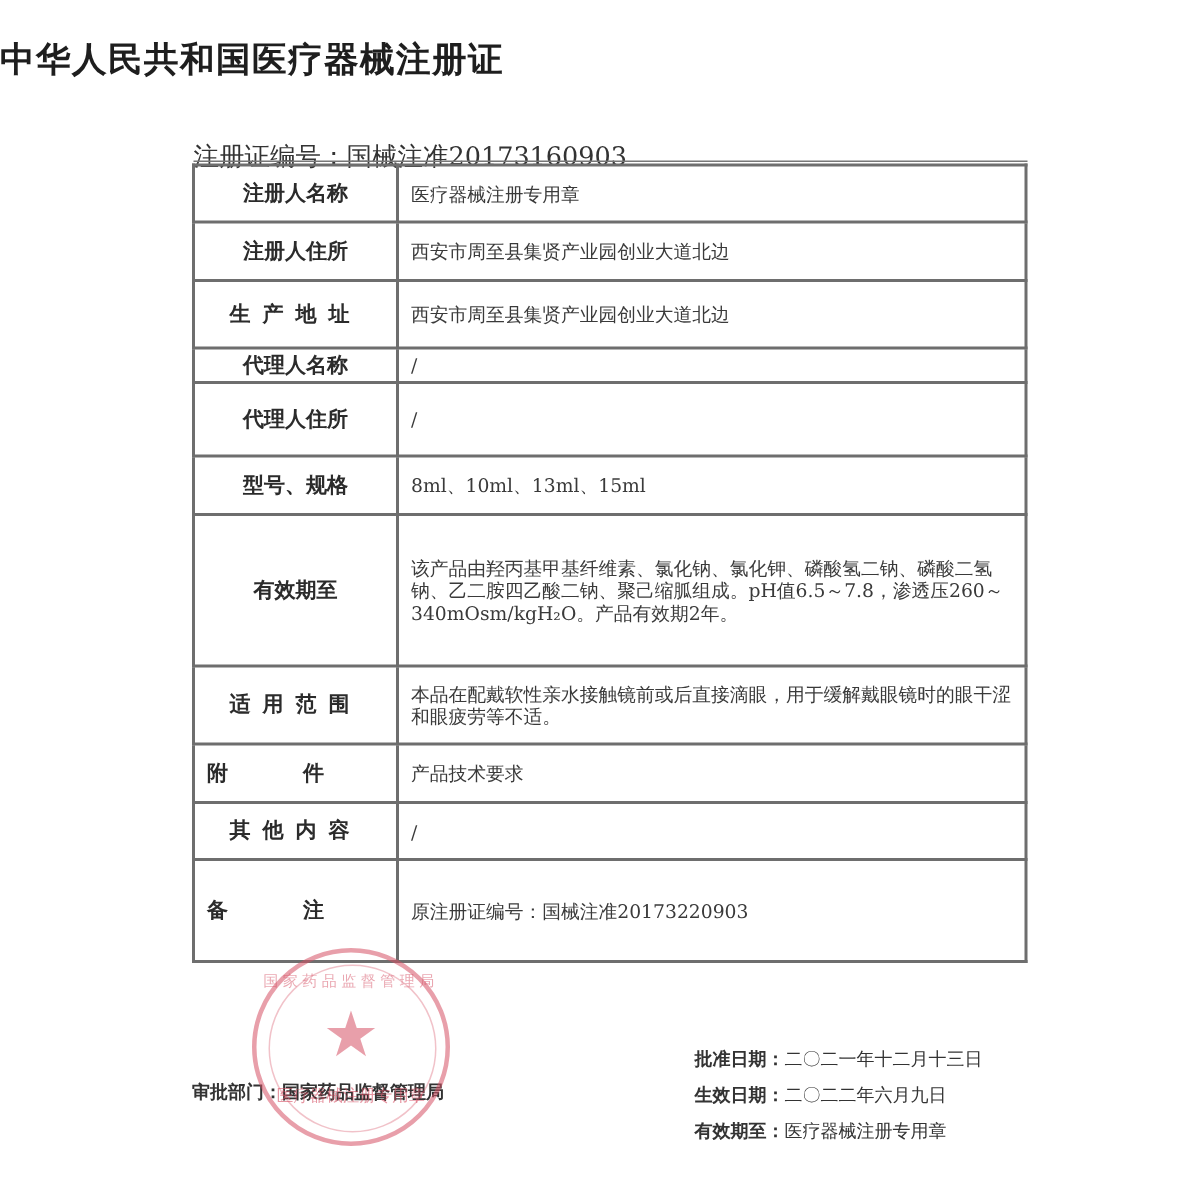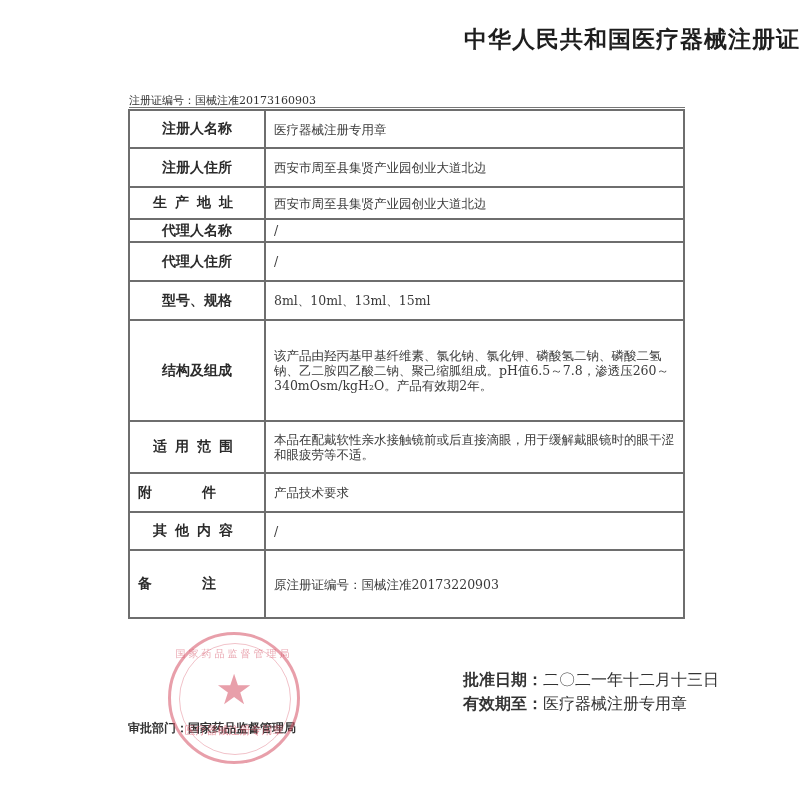--- a/index.html
+++ b/index.html
@@ -1,26 +1,26 @@
 <!DOCTYPE html>
 <html><head>
 <meta charset="utf-8">
 <style>
   html, body { margin:0; padding:0; }
   body {
     width:800px; height:800px; background:#ffffff; position:relative; overflow:hidden;
     font-family:"DejaVu Serif", "Liberation Serif", serif; color:#2a2a2a;
   }
   .title {
-    position:absolute; left:0; top:24px; width:800px; text-align:right;
+    position:absolute; left:0; top:24px; width:800px; text-align:left;
     font-family:"DejaVu Sans", "Liberation Sans", sans-serif;
     font-size:23px; font-weight:bold; letter-spacing:1px; color:#1e1e1e;
   }
   .regno {
-    position:absolute; left:129px; top:93px; font-size:11px; color:#333;
+    position:absolute; left:129px; top:93px; font-size:17px; color:#333;
     white-space:nowrap;
   }
   .regno-line {
     position:absolute; left:129px; top:107px; width:556px; height:1px; background:#777;
   }
   table.cert {
     position:absolute; left:128px; top:109px; width:557px;
     border-collapse:collapse; table-layout:fixed;
   }
   table.cert td {
@@ -31,21 +31,21 @@
     font-weight:bold; font-size:14px; color:#2b2b2b; white-space:nowrap;
   }
   td.val { font-size:12.5px; color:#3a3a3a; line-height:15px; }
   .spaced1 { letter-spacing:8px; }
   .spaced3 { letter-spacing:50px; }
   .footer-dept {
     position:absolute; left:128px; top:720px; font-size:12px; color:#333; white-space:nowrap;
     font-family:"DejaVu Sans", "Liberation Sans", sans-serif; font-weight:bold;
   }
   .dates {
-    position:absolute; left:463px; top:668px; font-size:16px; color:#333;
+    position:absolute; left:463px; top:694px; font-size:12px; color:#333;
     font-family:"DejaVu Sans", "Liberation Sans", sans-serif;
   }
   .dates div { height:24px; line-height:24px; white-space:nowrap; }
   .dates .k { font-weight:bold; }
   .seal {
     position:absolute; left:168px; top:632px; width:132px; height:132px; border-radius:50%;
     border:3px solid rgba(214,80,100,0.55); box-sizing:border-box; pointer-events:none;
   }
   .seal .inner {
     position:absolute; left:8px; top:8px; width:110px; height:110px; border-radius:50%;
@@ -77,38 +77,38 @@
 <table class="cert">
   <tbody>
       <tr style="height:38px">
     <td class="lbl">注册人名称</td>
     <td class="val">医疗器械注册专用章</td>
   </tr>
   <tr style="height:39px">
     <td class="lbl">注册人住所</td>
     <td class="val">西安市周至县集贤产业园创业大道北边</td>
   </tr>
-  <tr style="height:32px">
+  <tr style="height:45px">
     <td class="lbl spaced1">生产地址</td>
     <td class="val">西安市周至县集贤产业园创业大道北边</td>
   </tr>
   <tr style="height:23px">
     <td class="lbl">代理人名称</td>
     <td class="val">/</td>
   </tr>
-  <tr style="height:39px">
+  <tr style="height:49px">
     <td class="lbl">代理人住所</td>
     <td class="val">/</td>
   </tr>
   <tr style="height:39px">
     <td class="lbl">型号、规格</td>
     <td class="val">8ml、10ml、13ml、15ml</td>
   </tr>
   <tr style="height:101px">
-    <td class="lbl">结构及组成</td>
+    <td class="lbl">有效期至</td>
     <td class="val">该产品由羟丙基甲基纤维素、氯化钠、氯化钾、磷酸氢二钠、磷酸二氢钠、乙二胺四乙酸二钠、聚己缩胍组成。pH值6.5～7.8，渗透压260～340mOsm/kgH₂O。产品有效期2年。</td>
   </tr>
   <tr style="height:52px">
     <td class="lbl spaced1">适用范围</td>
     <td class="val">本品在配戴软性亲水接触镜前或后直接滴眼，用于缓解戴眼镜时的眼干涩和眼疲劳等不适。</td>
   </tr>
   <tr style="height:39px">
     <td class="lbl spaced3">附件</td>
     <td class="val">产品技术要求</td>
   </tr>
@@ -125,20 +125,23 @@
 
 <div class="footer-dept">
   <span>审批部门：</span><span>国家药品监督管理局</span>
 </div>
 
 <div class="dates">
   <div>
     <span class="k">批准日期：</span><span>二〇二一年十二月十三日</span>
   </div>
   <div>
+    <span class="k">生效日期：</span><span>二〇二二年六月九日</span>
+  </div>
+  <div>
     <span class="k">有效期至：</span><span>医疗器械注册专用章</span>
   </div>
 </div>
 
 <div class="seal">
   <div class="inner"></div>
   <div class="arc-text">国家药品监督管理局</div>
   <div class="star">★</div>
   <div class="stamp-text">医疗器械注册专用章</div>
 </div>

